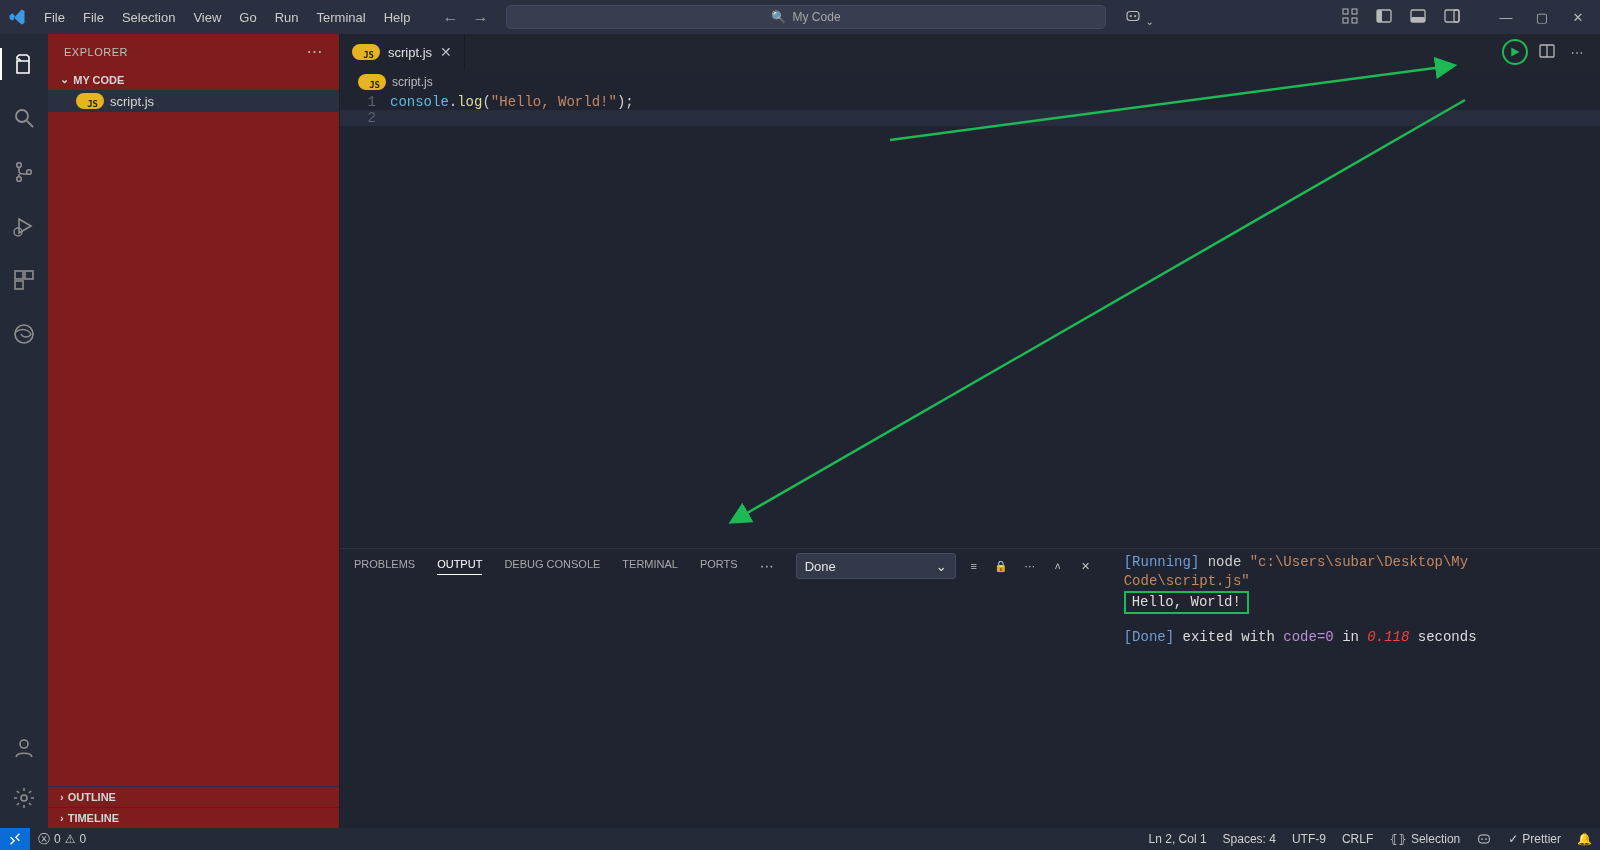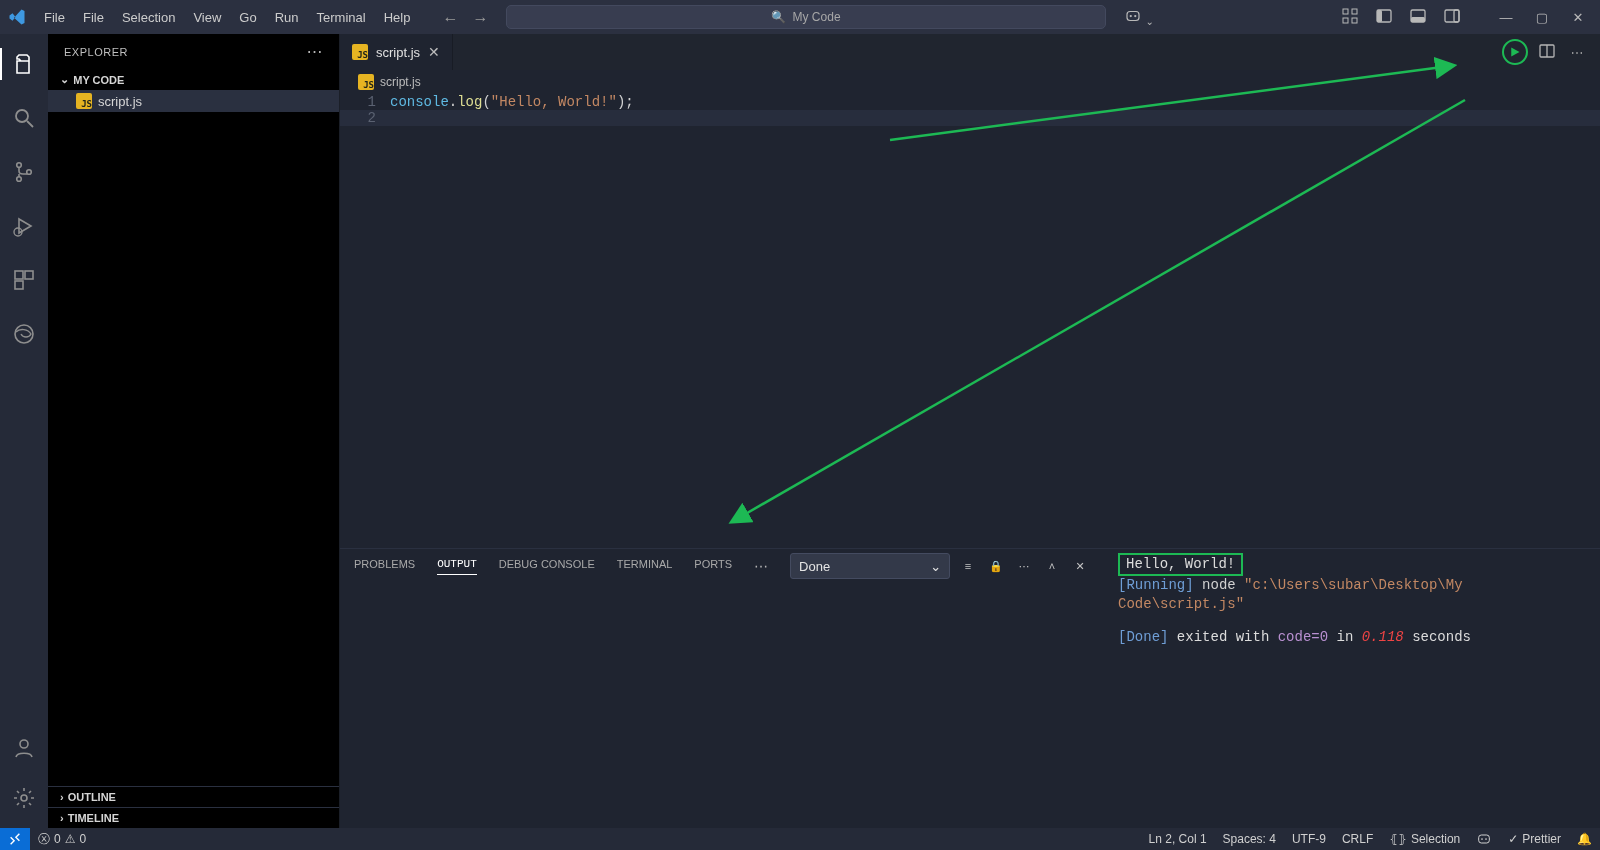--- a/index.html
+++ b/index.html
@@ -66,42 +66,42 @@
   }
   .activitybar .ab-item.active { color:#ffffff; }
   .activitybar .ab-item.active::before {
     content:""; position:absolute; left:0; top:4px; bottom:4px; width:2px; background:#fff;
   }
   .activitybar .ab-bottom { margin-top:auto; margin-bottom:10px; display:flex; flex-direction:column; gap:10px;}
   .icon-svg { width:24px; height:24px; }
 
   
   .sidebar {
-    width:292px; background:#000000; border-right:1px solid #1b1f28;
+    width:292px; background:#7f1d1d; border-right:1px solid #1b1f28;
     display:flex; flex-direction:column;
   }
   .sidebar-header {
     height:35px; display:flex; align-items:center; justify-content:space-between;
     padding:0 16px; font-size:11px; letter-spacing:0.5px; color:#bfbfbf;
   }
   .sidebar-header .dots { color:#b6b6b6; font-size:16px; cursor:pointer;}
   .sidebar-folder {
     padding:4px 12px; display:flex; align-items:center; gap:4px;
     font-size:11px; font-weight:700; color:#d6d6d6; cursor:pointer;
   }
   .sidebar-folder .chev { font-size:11px; }
   .sidebar-file {
     padding:3px 12px 3px 28px; display:flex; align-items:center; gap:6px;
     font-size:13px; color:#d6d6d6; cursor:pointer;
     background:#2a3040;
   }
   .js-badge {
-    display:inline-flex; width:16px;height:16px; background:#e6b422;
-    border-radius:2px; align-items:flex-end; justify-content:flex-end;
-    font-size:9px; font-weight:700; color:#22261a; padding-right:0; padding-bottom:0px;
+    display:inline-flex; width:28px;height:16px; background:#e6b422;
+    border-radius:8px; align-items:flex-end; justify-content:flex-end;
+    font-size:9px; font-weight:700; color:#22261a; padding-right:6px; padding-bottom:0px;
     font-family:Consolas,monospace;
   }
   .sidebar-spacer { flex:1; }
   .sidebar-collapsible {
     padding:4px 12px; display:flex; align-items:center; gap:4px;
     font-size:11px; font-weight:700; color:#d6d6d6; cursor:pointer;
     border-top:1px solid #2a3040;
   }
 
   
@@ -145,21 +145,21 @@
   
   .panel {
     height:280px; border-top:1px solid #2a3040; background:#1f2430;
     display:flex; flex-direction:row;
   }
   .panel-tabs {
     height:34px; display:flex; align-items:center; padding:0 14px; gap:22px;
     font-size:11px; color:#a9a9a9;
   }
   .panel-tabs .ptab { cursor:pointer; padding-bottom:4px;}
-  .panel-tabs .ptab.active { color:#ffffff; border-bottom:1px solid #fff;font-family:Liberation Mono, monospace;}
+  .panel-tabs .ptab.active { color:#ffffff; border-bottom:1px solid #fff;}
   .panel-tabs .pdots { color:#b5b5b5; cursor:pointer; font-size:14px;}
   .panel-tabs-right { margin-left:auto; display:flex; align-items:center; gap:8px;}
   .filter-input {
     width:400px; height:24px; background:#2a3040; border:1px solid #3a4154;
     border-radius:3px; color:#ccc; padding:0 8px; font-size:12px;
   }
   .channel-select {
     width:160px;height:26px;background:#333949;border:1px solid #444b60;
     border-radius:3px;color:#e4e4e4;display:flex;align-items:center;justify-content:space-between;
     padding:0 8px; font-size:13px; cursor:pointer;
@@ -397,24 +397,24 @@
           </div>
           <span class="pic">≡</span>
           <span class="pic">🔒</span>
           <span class="pic">⋯</span>
           <span class="pic">˄</span>
           <span class="pic">✕</span>
         </div>
       </div>
       <div class="panel-body">
         <div>
-          <span class="out-box out-word">Hello, World!</span>
+          <span class="out-tag">[Running]</span><span class="out-node"> node </span><span class="out-str">"c:\Users\subar\Desktop\My Code\script.js"</span>
         </div>
         <div>
-          <span class="out-tag">[Running]</span><span class="out-node"> node </span><span class="out-str">"c:\Users\subar\Desktop\My Code\script.js"</span>
+          <span class="out-box out-word">Hello, World!</span>
         </div>
         <div style="height:14px;"></div>
         <div>
           <span class="out-tag">[Done]</span><span class="out-word"> exited with </span><span class="out-code">code=0</span><span class="out-word"> in </span><span class="out-num">0.118</span><span class="out-word"> seconds</span>
         </div>
       </div>
     </div>
 
   </div>
 </div>

